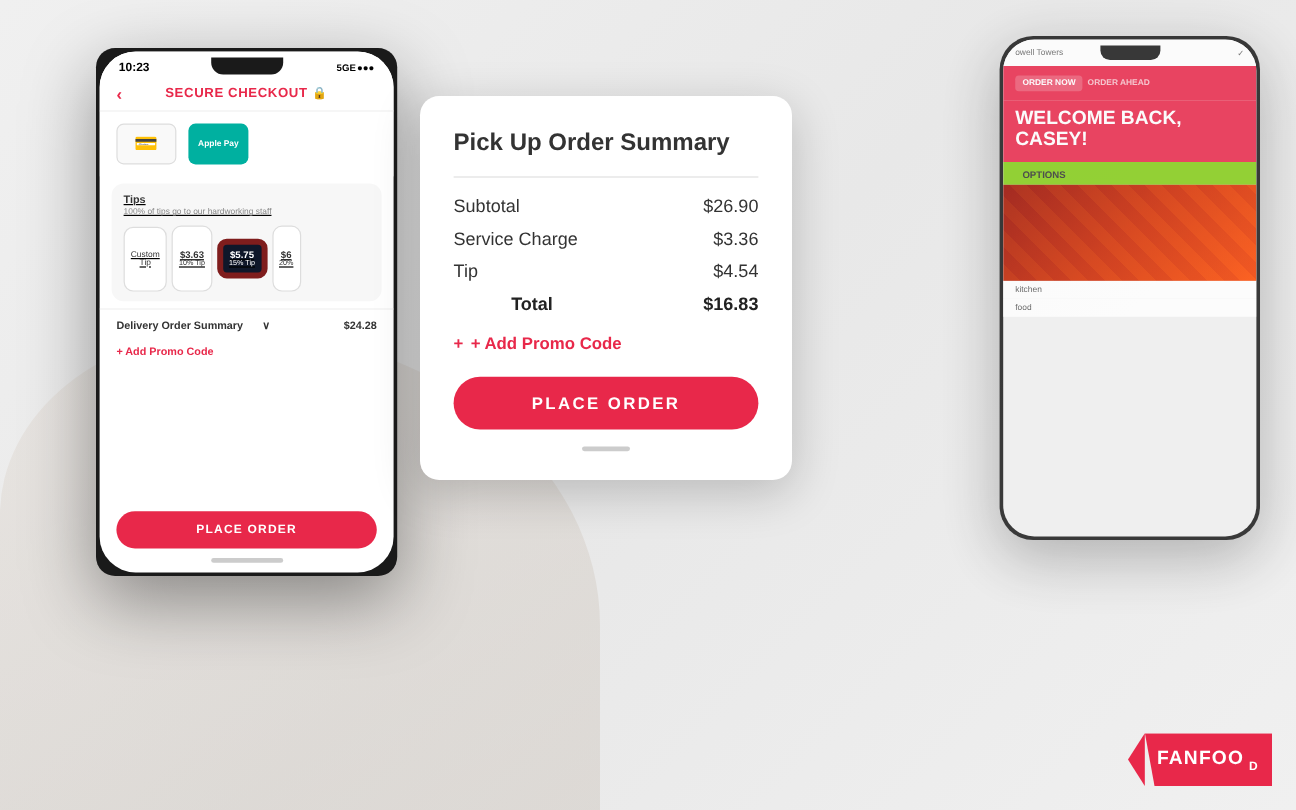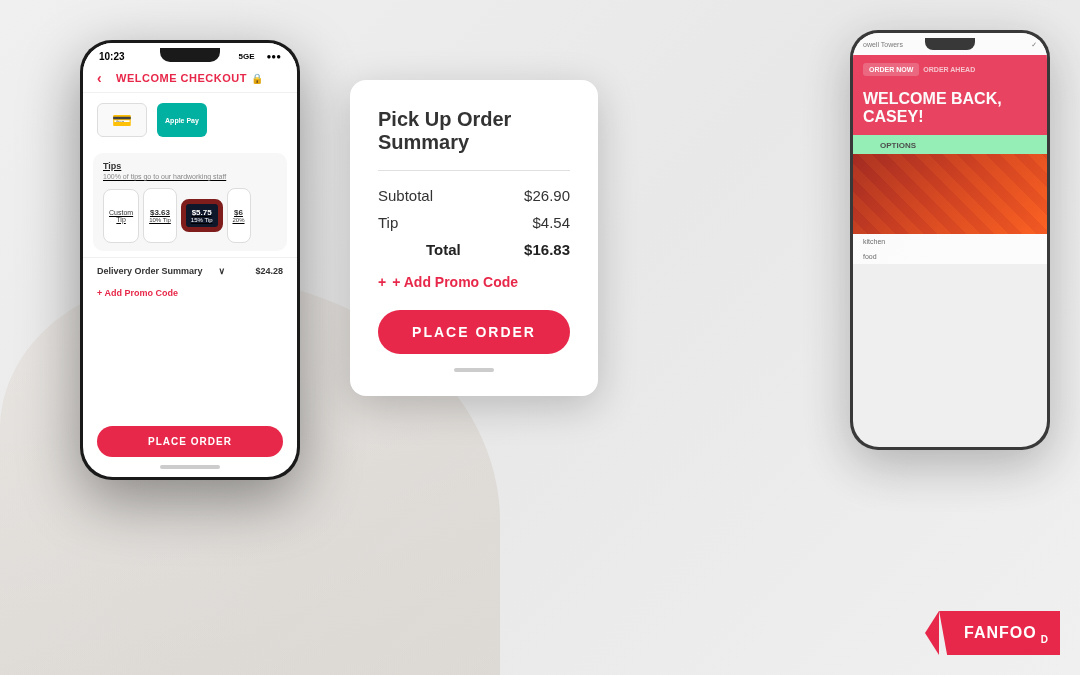--- a/index.html
+++ b/index.html
@@ -30,24 +30,24 @@
       background: linear-gradient(160deg, #e0d8d0 0%, #c8bfb5 100%);
       border-radius: 50% 80% 0 0;
       opacity: 0.4;
     }
 
     
     .phone-left {
       position: absolute;
       left: 80px;
       top: 40px;
-      width: 220px;
+      width: 251px;
       height: 440px;
       background: #1a1a1a;
-      border-radius: 32px;
+      border-radius: 16px;
       box-shadow: 0 20px 60px rgba(0,0,0,0.4);
       overflow: hidden;
       z-index: 10;
     }
 
     .phone-left-inner {
       position: absolute;
       inset: 3px;
       background: #fff;
       border-radius: 30px;
@@ -59,21 +59,21 @@
       background: #fff;
       padding: 8px 16px 4px;
       display: flex;
       justify-content: space-between;
       align-items: center;
       font-size: 9px;
       font-weight: 600;
     }
 
     .status-time { font-size: 10px; font-weight: 700; }
-    .status-icons { display: flex; gap: 12px; align-items: center; font-size: 8px; }
+    .status-icons { display: flex; gap: 1px; align-items: center; font-size: 8px; }
 
     
     .checkout-header {
       background: #fff;
       padding: 6px 14px 8px;
       display: flex;
       align-items: center;
       justify-content: center;
       position: relative;
       border-bottom: 1px solid #f0f0f0;
@@ -243,21 +243,21 @@
       font-weight: 800;
       letter-spacing: 1px;
       text-align: center;
     }
 
     
     .order-card {
       position: absolute;
       left: 350px;
       top: 80px;
-      width: 248px;
+      width: 310px;
       background: #fff;
       border-radius: 16px;
       box-shadow: 0 10px 40px rgba(0,0,0,0.2);
       padding: 28px 28px 24px;
       z-index: 20;
     }
 
     .card-title {
       font-size: 20px;
       font-weight: 600;
@@ -318,21 +318,21 @@
       background: #ccc;
       border-radius: 2px;
       margin: 14px auto 0;
     }
 
     
     .phone-right {
       position: absolute;
       right: 30px;
       top: 30px;
-      width: 200px;
+      width: 217px;
       height: 420px;
       background: #1a1a1a;
       border-radius: 28px;
       box-shadow: 0 15px 50px rgba(0,0,0,0.3);
       overflow: hidden;
       z-index: 5;
       opacity: 0.85;
     }
 
     .phone-right-inner {
@@ -384,22 +384,22 @@
       font-size: 16px;
       font-weight: 900;
       color: #fff;
       line-height: 1.1;
     }
 
     .options-label {
       font-size: 8px;
       font-weight: 700;
       color: #333;
-      padding: 6px 27px 4px;
-      background: #86efac;
+      padding: 6px 16px 4px;
+      background: #84cc16;
     }
 
     .right-food-image {
       width: 100%;
       height: 80px;
       background: linear-gradient(135deg, #8B0000 0%, #cc2200 50%, #ff4400 100%);
       position: relative;
       overflow: hidden;
     }
 
@@ -425,21 +425,21 @@
     
     .fanfood-logo {
       position: absolute;
       bottom: 20px;
       right: 20px;
       z-index: 30;
     }
 
     .fanfood-logo-box {
       background: #e8284a;
-      padding: 8px 12px 8px 25px;
+      padding: 8px 12px 8px 10px;
       clip-path: polygon(0 0, 100% 0, 100% 100%, 8px 100%);
       display: flex;
       align-items: center;
       gap: 4px;
     }
 
     .fanfood-text {
       color: #fff;
       font-size: 16px;
       font-weight: 900;
@@ -495,21 +495,21 @@
       <span class="status-time">10:23</span>
       <div class="status-icons">
         <span>5GE</span>
         <span>●●●</span>
       </div>
     </div>
 
     <div class="checkout-header">
       <span class="back-arrow">‹</span>
       <div class="checkout-title">
-        <span>WELCOME CHECKOUT</span>
+        <span>SECURE CHECKOUT</span>
         <span class="lock-icon">🔒</span>
       </div>
     </div>
 
     <div class="payment-methods">
       <div class="payment-card">
         <span class="card-icon-symbol">💳</span>
       </div>
       <div class="payment-card-active">
         <span class="apple-pay-text">Apple Pay</span>
@@ -559,20 +559,24 @@
 
 <div class="order-card">
   <div class="card-title">Pick Up Order Summary</div>
   <div class="card-divider"></div>
   
   <div class="order-line">
     <span>Subtotal</span>
     <span>$26.90</span>
   </div>
   <div class="order-line">
+    <span>Service Charge</span>
+    <span>$3.36</span>
+  </div>
+  <div class="order-line">
     <span>Tip</span>
     <span>$4.54</span>
   </div>
   <div class="order-line-total">
     <span>Total</span>
     <span>$16.83</span>
   </div>
 
   <div class="promo-link">
     <span>+</span>

